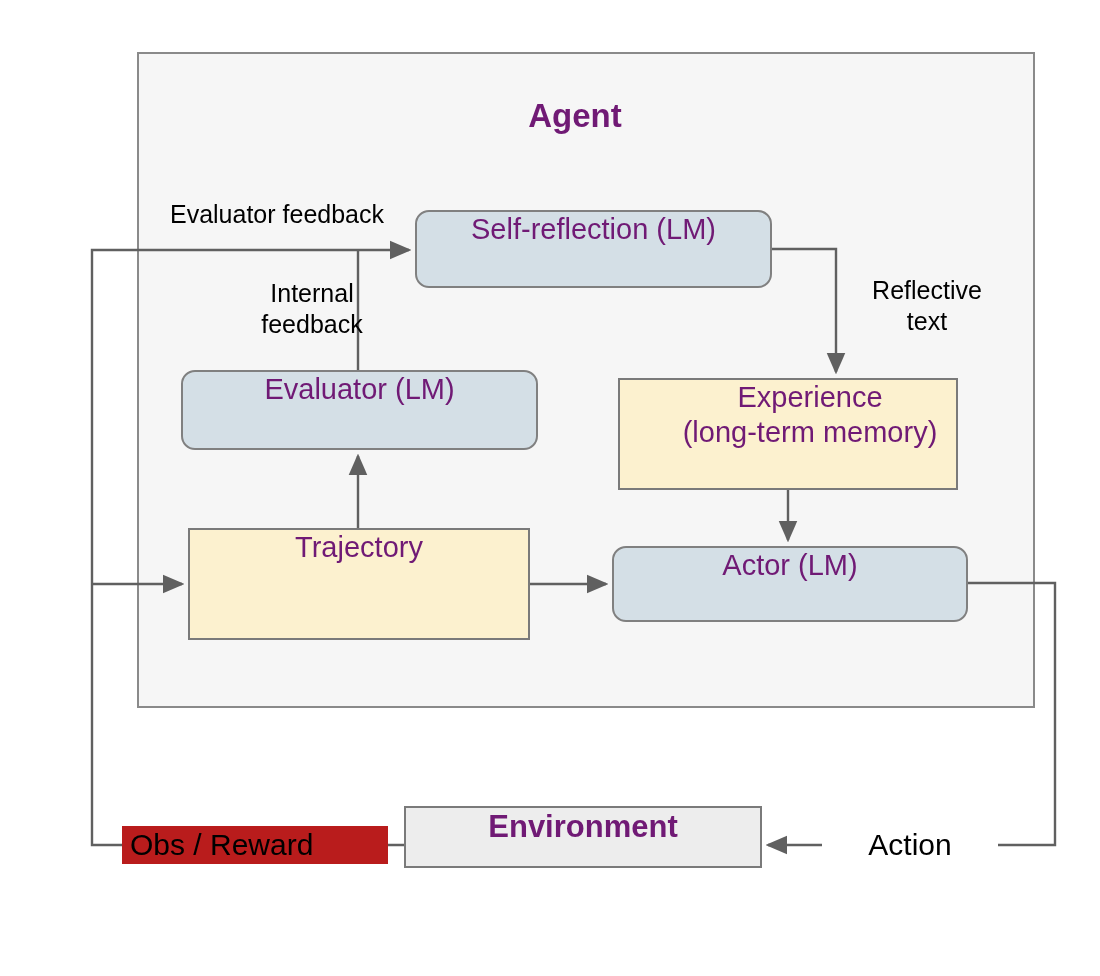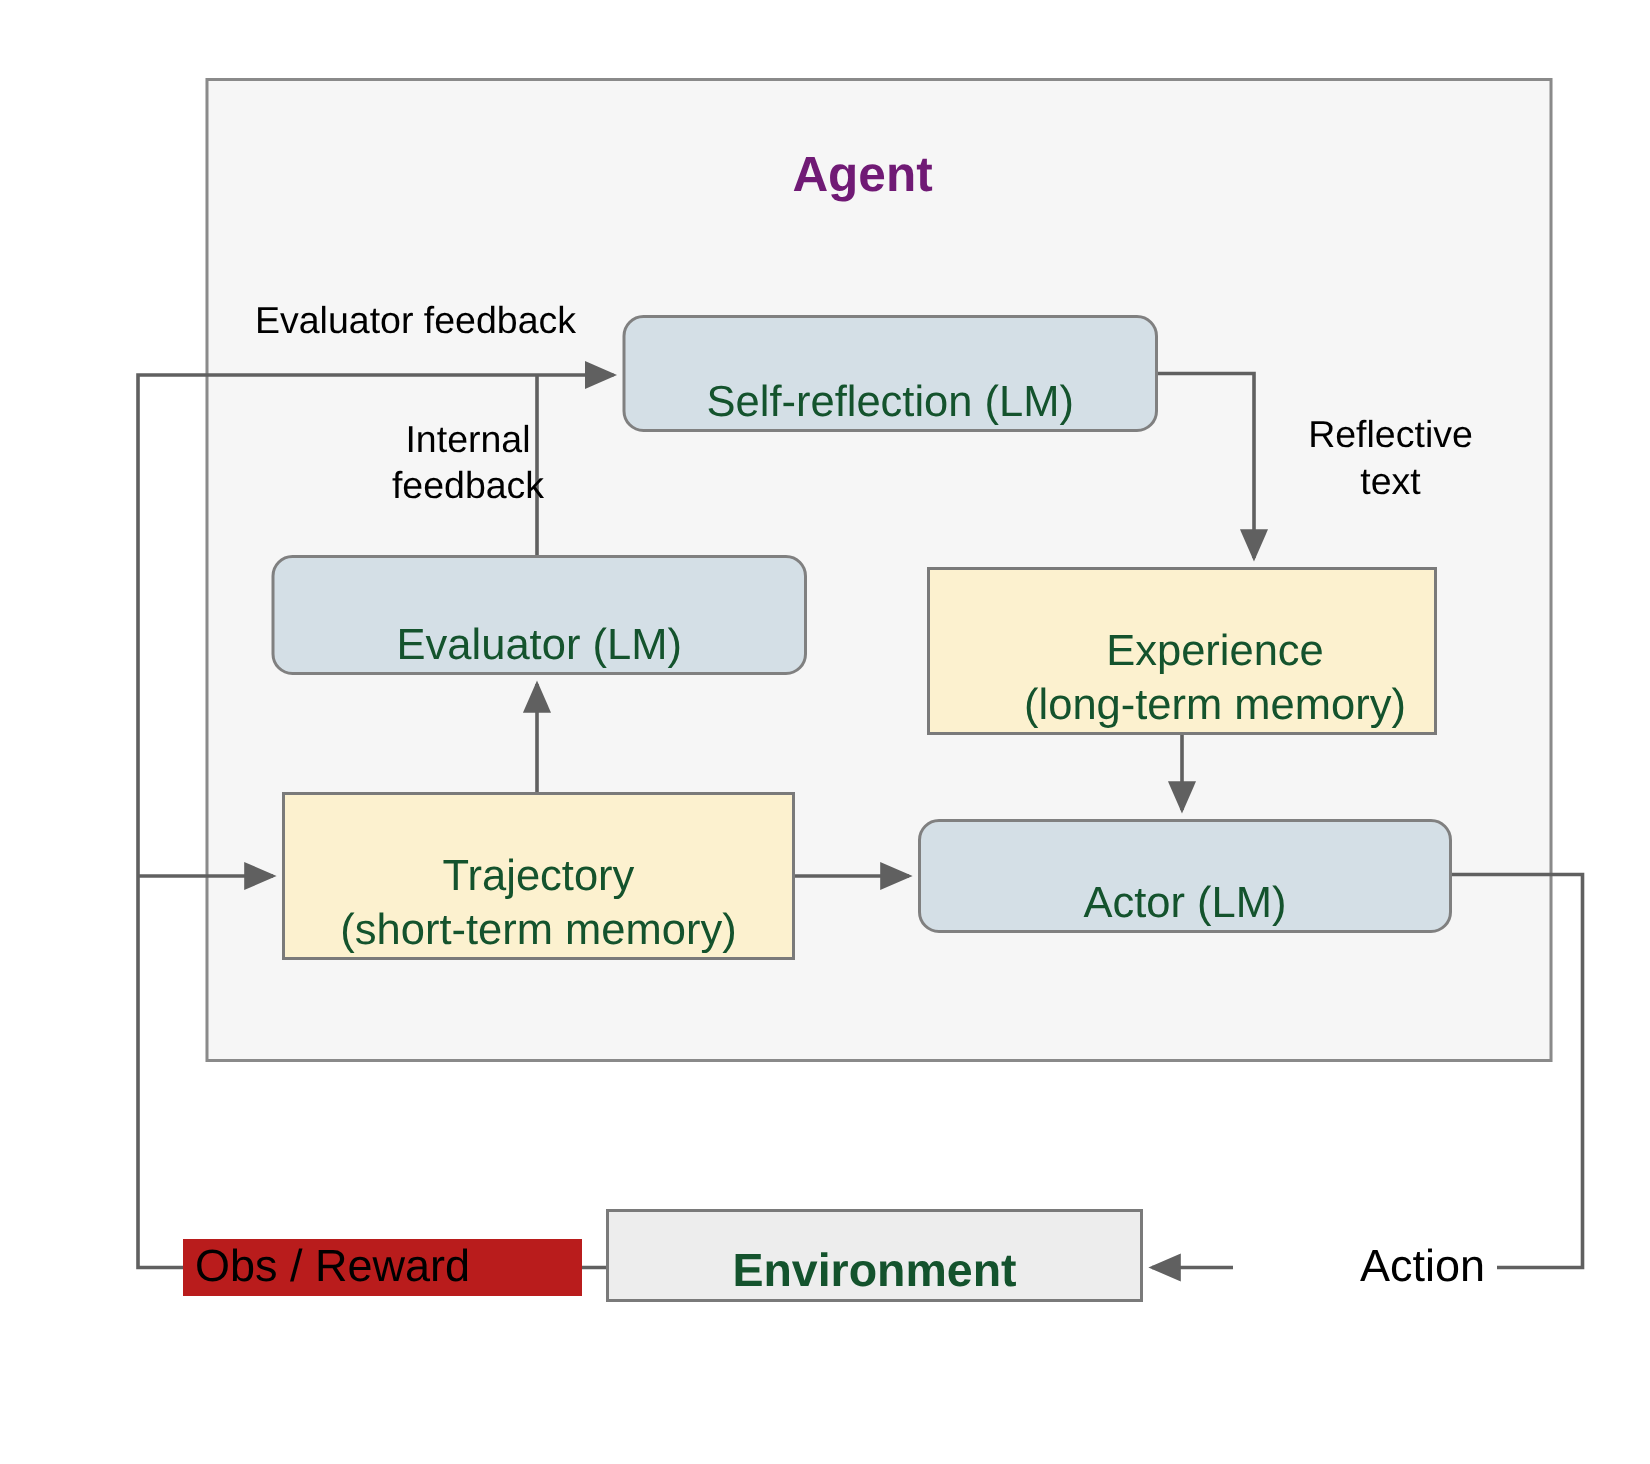--- a/index.html
+++ b/index.html
@@ -19,25 +19,25 @@
     position: absolute;
     left: 0;
     top: 0;
     width: 1100px;
     height: 976px;
   }
   .node {
     position: absolute;
     box-sizing: border-box;
     display: flex;
-    align-items: flex-end;
+    align-items: flex-start;
     justify-content: center;
     text-align: center;
     line-height: 1.22;
-    color: #14532d;
+    color: #701a75;
   }
   .node-lm {
     background: #d4dfe6;
     border: 2px solid #808080;
     border-radius: 14px;
     font-size: 29px;
   }
   .node-mem {
     background: #fcf1cf;
     border: 2px solid #7a7a7a;
@@ -80,21 +80,21 @@
   .lbl-external { left: 152px; top: 199px; width: 250px; }
   .lbl-internal { left: 232px; top: 278px; width: 160px; }
   .lbl-reflective { left: 842px; top: 275px; width: 170px; }
   .lbl-obs {
     left: 122px; top: 826px; width: 250px;
     text-align: left; font-size: 30px;
     background: #b91c1c; padding: 0 8px;
   }
   .lbl-action {
     left: 822px; top: 826px; width: 160px;
-    text-align: right; font-size: 30px;
+    text-align: center; font-size: 30px;
     background: #ffffff; padding: 0 8px;
   }
   .mem-line2 { display: block; }
 </style>
 </head>
 <body>
 
 <div id="canvas">
 
   <div class="agent-frame"></div>
@@ -164,21 +164,20 @@
   <div class="node node-mem" style="left:618px; top:378px; width:340px; height:112px;padding-left:44px;">
     <span>
       <span class="mem-line2">Experience</span>
       <span class="mem-line2">(long-term memory)</span>
     </span>
   </div>
 
   <div class="node node-mem" style="left:188px; top:528px; width:342px; height:112px;">
     <span>
       <span class="mem-line2">Trajectory</span>
-      <span class="mem-line2">(short-term memory)</span>
     </span>
   </div>
 
   <div class="node node-lm" style="left:612px; top:546px; width:356px; height:76px;">
     <span>Actor (LM)</span>
   </div>
 
   <div class="node node-env" style="left:404px; top:806px; width:358px; height:62px;">
     <span>Environment</span>
   </div>

